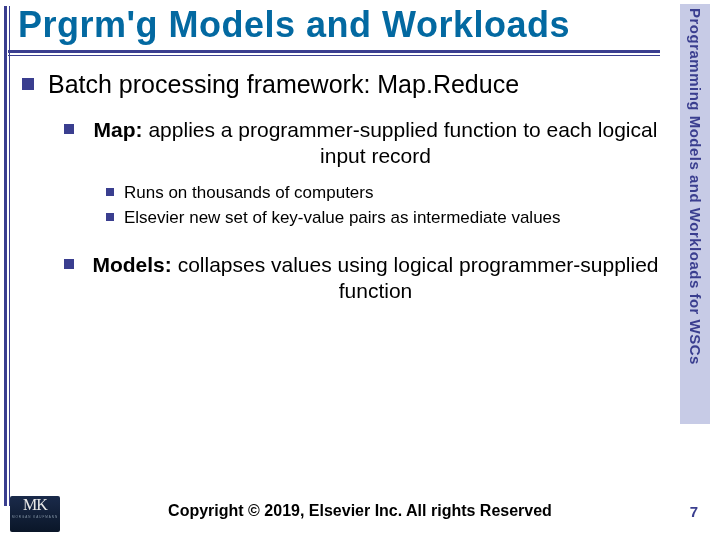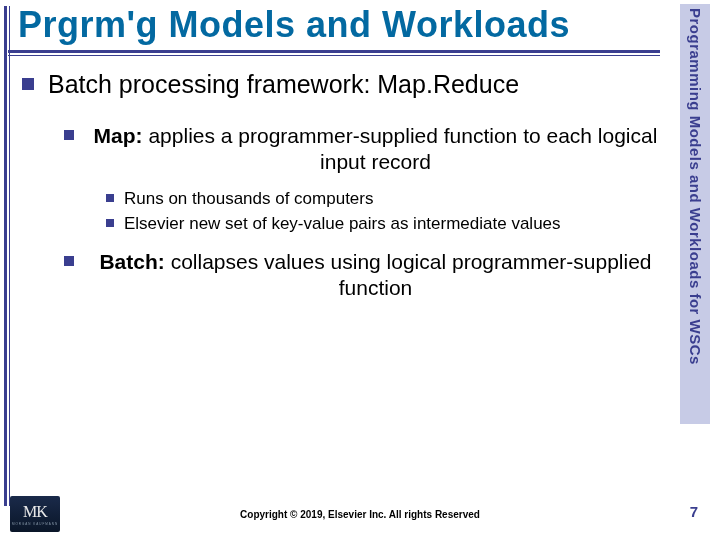--- a/index.html
+++ b/index.html
@@ -88,21 +88,21 @@
     letter-spacing: 0.5px;
   }
   .content {
     position: absolute;
     top: 70px;
     left: 22px;
     right: 55px;
   }
   .lvl1 {
     display: flex;
-    margin-bottom: 24px;
+    margin-bottom: 18px;
   }
   .lvl1 .bullet {
     width: 12px; height: 12px;
     background: #3a3e8f;
     margin-top: 8px;
     margin-right: 14px;
     flex-shrink: 0;
   }
   .lvl1 .text {
     font-size: 25px;
@@ -119,21 +119,21 @@
     background: #3a3e8f;
     margin-top: 7px;
     margin-right: 12px;
     flex-shrink: 0;
   }
   .lvl2 .text {
     font-size: 21px;
     color: #000;
     line-height: 1.25;
   }
-  .lvl3-group { margin-left: 42px; margin-bottom: 15px; }
+  .lvl3-group { margin-left: 42px; margin-bottom: 24px; }
   .lvl3 {
     display: flex;
     margin-bottom: 4px;
   }
   .lvl3 .bullet {
     width: 8px; height: 8px;
     background: #3a3e8f;
     margin-top: 6px;
     margin-right: 10px;
     flex-shrink: 0;
@@ -155,41 +155,40 @@
     position: absolute;
     left: 10px;
     bottom: 0;
     width: 50px;
     height: 36px;
     background: linear-gradient(180deg, #1a2a4a 0%, #0a1628 100%);
     border-radius: 2px;
     display: flex;
     flex-direction: column;
     align-items: center;
-    justify-content: center;
   }
   .logo .mk {
     color: #e8e8e8;
     font-size: 16px;
     font-weight: normal;
     font-family: Georgia, serif;
     letter-spacing: -1px;
   }
   .logo .sub {
     color: #8899aa;
     font-size: 3px;
     letter-spacing: 1px;
     margin-top: 1px;
   }
   .copyright {
     position: absolute;
     left: 0; right: 0;
     bottom: 12px;
     text-align: center;
-    font-size: 10px;
+    font-size: 16px;
     font-weight: bold;
     color: #000;
   }
   .pagenum {
     position: absolute;
     right: 22px;
     bottom: 12px;
     font-size: 15px;
     color: #3a3e8f;
     font-weight: bold;
@@ -238,21 +237,21 @@
         </div>
         <div class="lvl3">
           <div class="bullet"></div>
           <div class="text">Elsevier new set of key-value pairs as intermediate values</div>
         </div>
       </div>
 
       <div class="lvl2">
         <div class="bullet"></div>
         <div class="text">
-          <span class="bold-lead">Batch:</span><span>  collapses values using logical programmer-supplied function</span>
+          <span class="bold-lead">Models:</span><span>  collapses values using logical programmer-supplied function</span>
         </div>
       </div>
 
     </div>
 
   </div>
 
   <div class="footer">
     <div class="logo">
       <div class="mk">MK</div>

